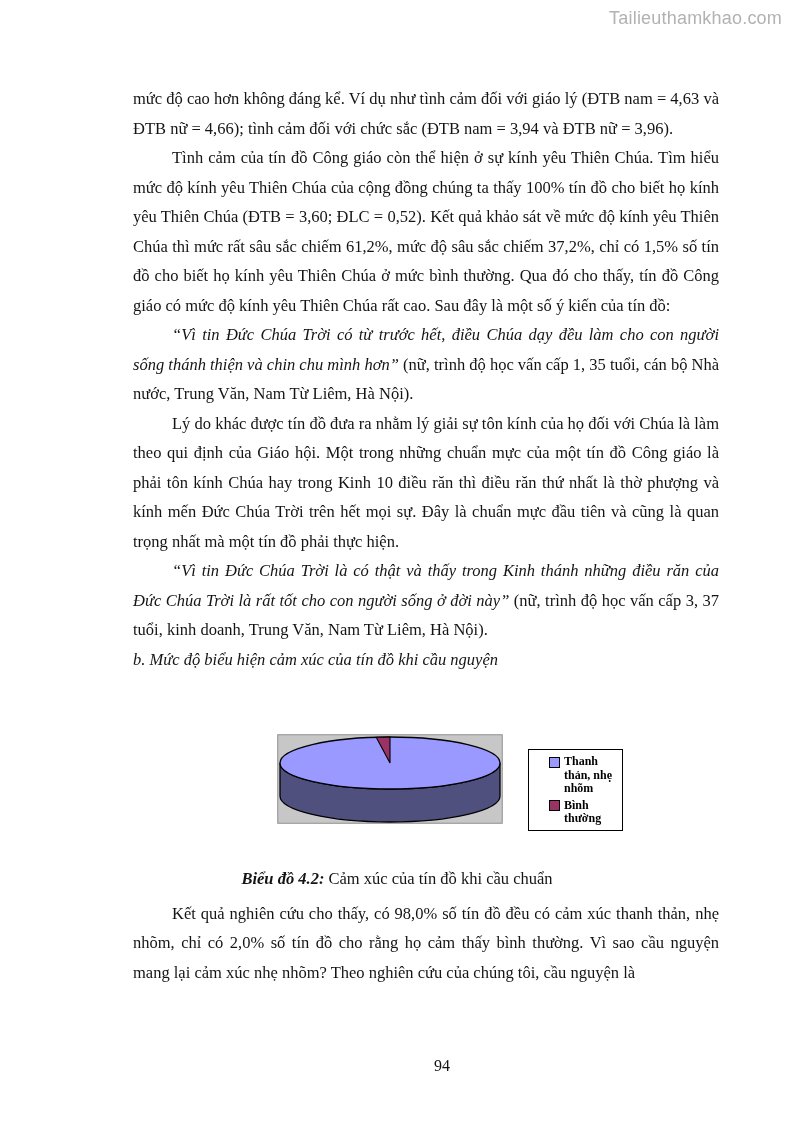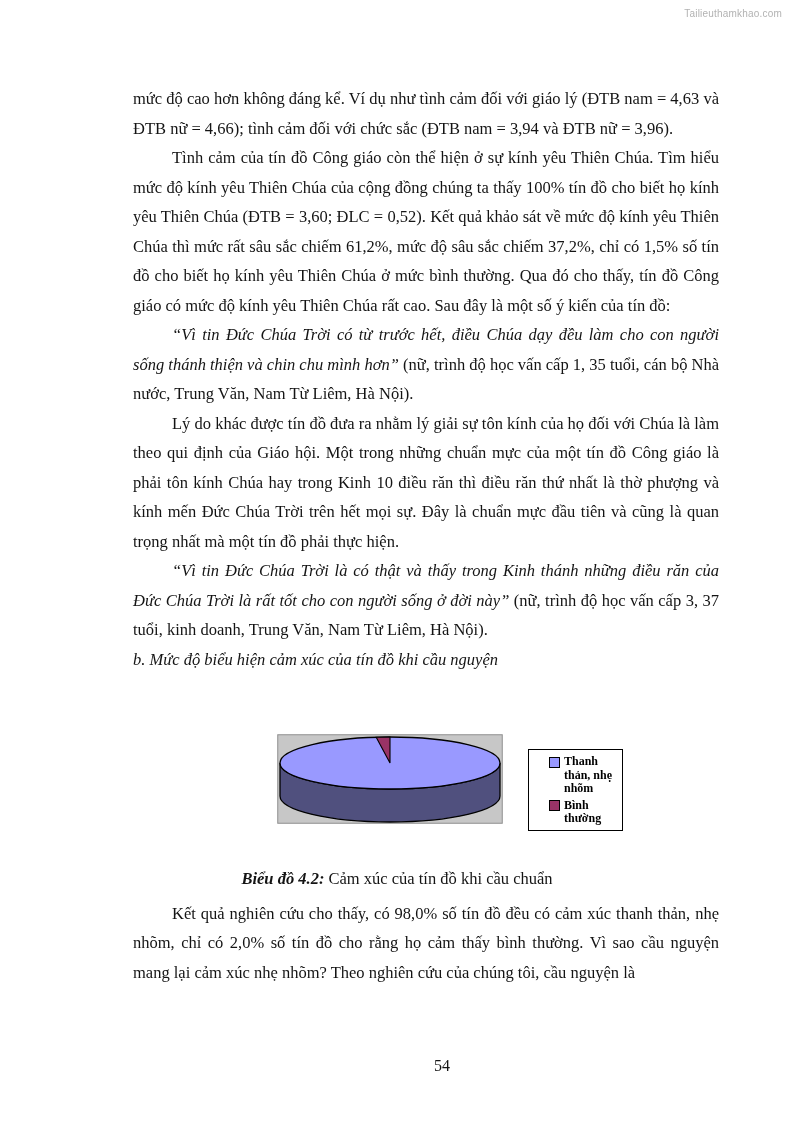--- a/index.html
+++ b/index.html
@@ -7,21 +7,21 @@
     width:794px; height:1123px;
     background:#ffffff;
     position:relative;
     font-family:"Liberation Serif", serif;
     color:#141414;
     overflow:hidden;
   }
   .watermark {
     position:absolute; top:8px; right:12px;
     font-family:"Liberation Sans", sans-serif;
-    font-size:10px; letter-spacing:0.2px;
+    font-size:18px; letter-spacing:0.2px;
     color:#b2b2b2;
     text-shadow:0.5px 0.5px 0 #ffffff;
   }
   .content {
     position:absolute; left:133px; top:84px; width:586px;
     font-size:16.5px; line-height:29.5px;
     text-align:justify;
   }
   p { margin:0; }
   .para { text-indent:39px; }
@@ -83,13 +83,13 @@
       </div>
     </div>
   </div>
 
   <p class="caption"><span class="cap-label">Biểu đồ 4.2:</span><span> Cảm xúc của tín đồ khi cầu chuẩn</span></p>
 
   <p class="para"><span>Kết quả nghiên cứu cho thấy, có 98,0% số tín đồ đều có cảm xúc thanh thản, nhẹ nhõm, chỉ có 2,0% số tín đồ cho rằng họ cảm thấy bình thường. Vì sao cầu nguyện mang lại cảm xúc nhẹ nhõm? Theo nghiên cứu của chúng tôi, cầu nguyện là</span></p>
 
 </div>
 
-<div class="page-number">54</div>
+<div class="page-number">94</div>
 
 </body></html>

